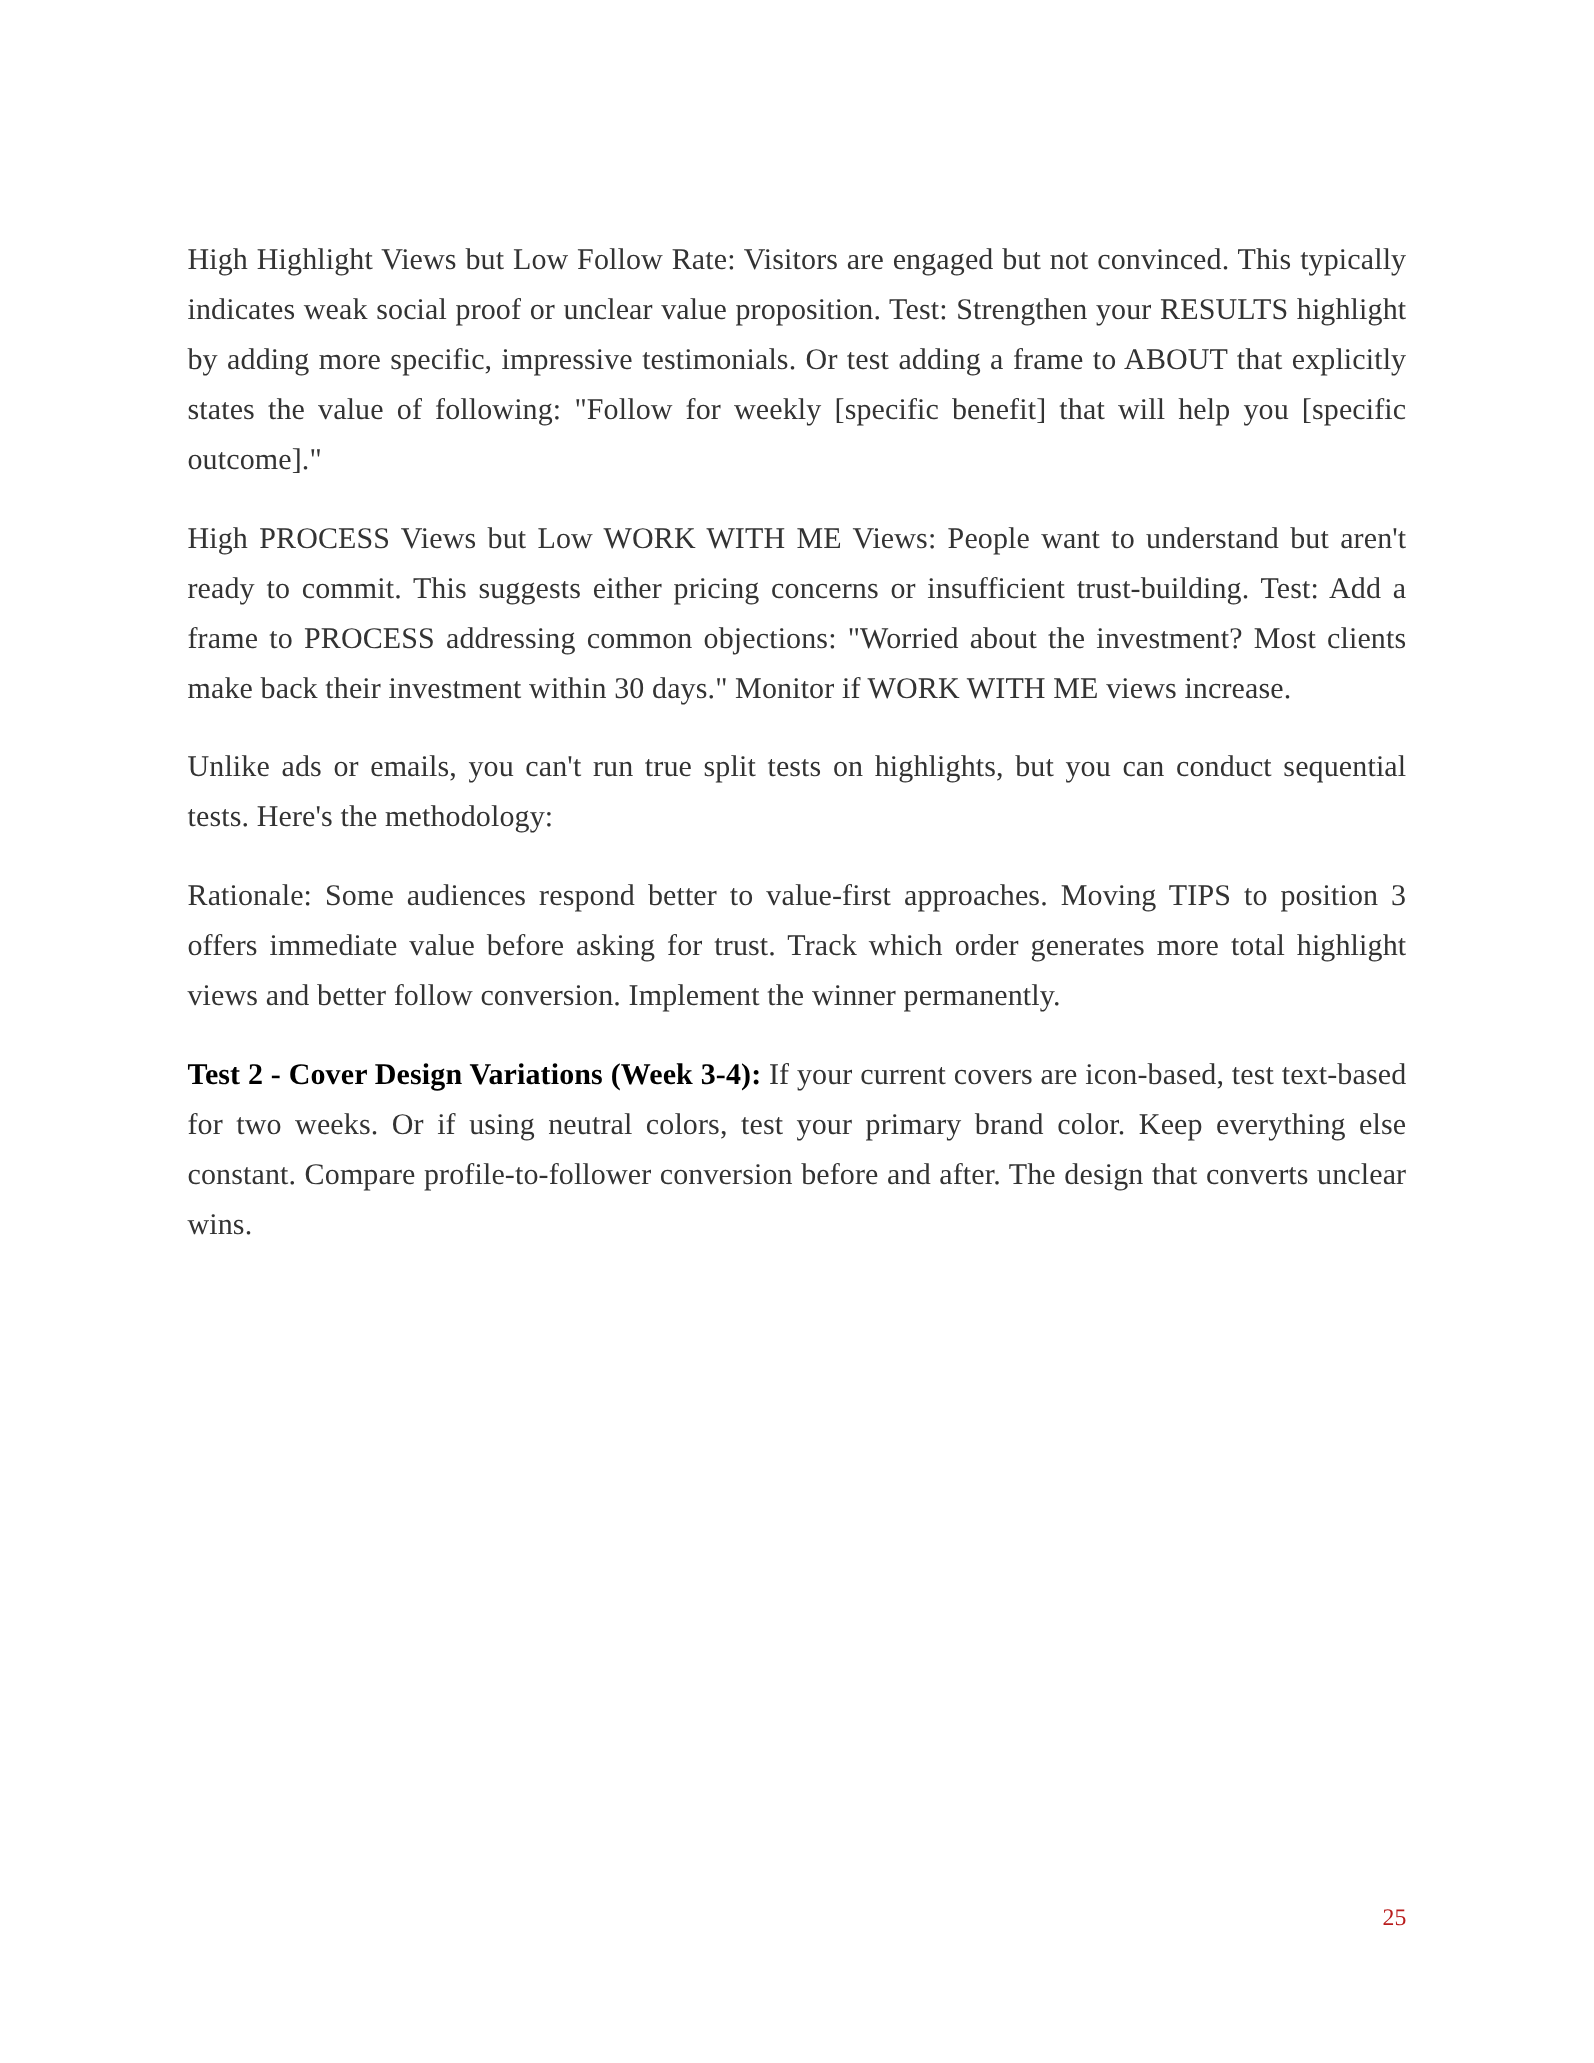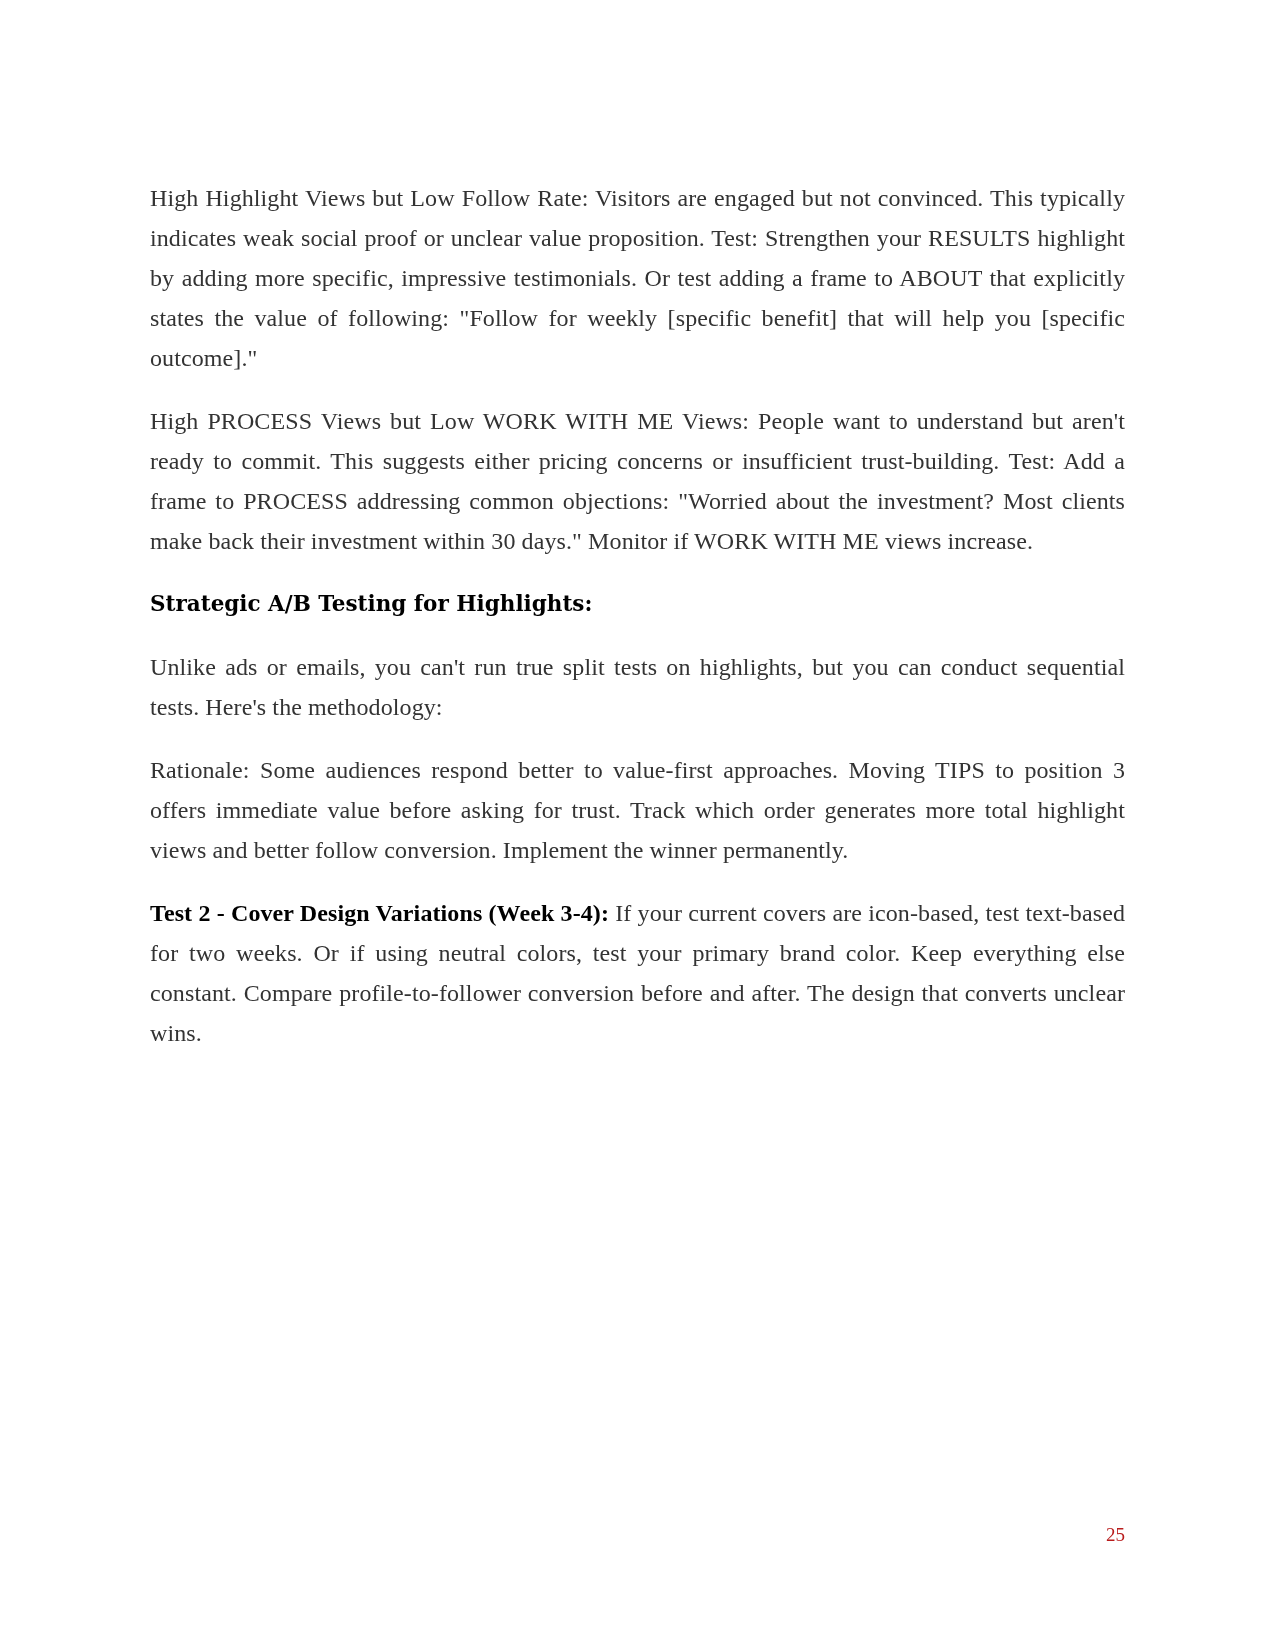--- a/index.html
+++ b/index.html
@@ -9,21 +9,21 @@
     }
     body {
       width: 1275px;
       height: 1650px;
       position: relative;
       overflow: hidden;
     }
     .page {
       position: absolute;
       left: 150px;
-      top: 178px;
+      top: 188px;
       width: 975px;
       font-family: "DejaVu Serif", "Liberation Serif", serif;
       font-size: 21.5px;
       line-height: 40px;
       color: #333333;
     }
     .page p {
       margin: 0 0 23px 0;
       text-align: justify;
     }
@@ -56,19 +56,18 @@
       font-size: 19px;
       color: #b91c1c;
     }
   </style>
 </head>
 <body>
 
 <div class="page">
   <p class="body-text">High Highlight Views but Low Follow Rate: Visitors are engaged but not convinced. This typically indicates weak social proof or unclear value proposition. Test: Strengthen your RESULTS highlight by adding more specific, impressive testimonials. Or test adding a frame to ABOUT that explicitly states the value of following: "Follow for weekly [specific benefit] that will help you [specific outcome]."</p>
   <p class="body-text">High PROCESS Views but Low WORK WITH ME Views: People want to understand but aren't ready to commit. This suggests either pricing concerns or insufficient trust-building. Test: Add a frame to PROCESS addressing common objections: "Worried about the investment? Most clients make back their investment within 30 days." Monitor if WORK WITH ME views increase.</p>
-  <h3>Strategic A/B Testing for Highlights:</h3>
   <p class="body-text">Unlike ads or emails, you can't run true split tests on highlights, but you can conduct sequential tests. Here's the methodology:</p>
   <p class="body-text">Rationale: Some audiences respond better to value-first approaches. Moving TIPS to position 3 offers immediate value before asking for trust. Track which order generates more total highlight views and better follow conversion. Implement the winner permanently.</p>
   <p class="body-text"><strong>Test 2 - Cover Design Variations (Week 3-4):</strong><span> If your current covers are icon-based, test text-based for two weeks. Or if using neutral colors, test your primary brand color. Keep everything else constant. Compare profile-to-follower conversion before and after. The design that converts unclear wins.</span></p>
 </div>
 
 <div class="page-number">25</div>
 
 </body></html>

